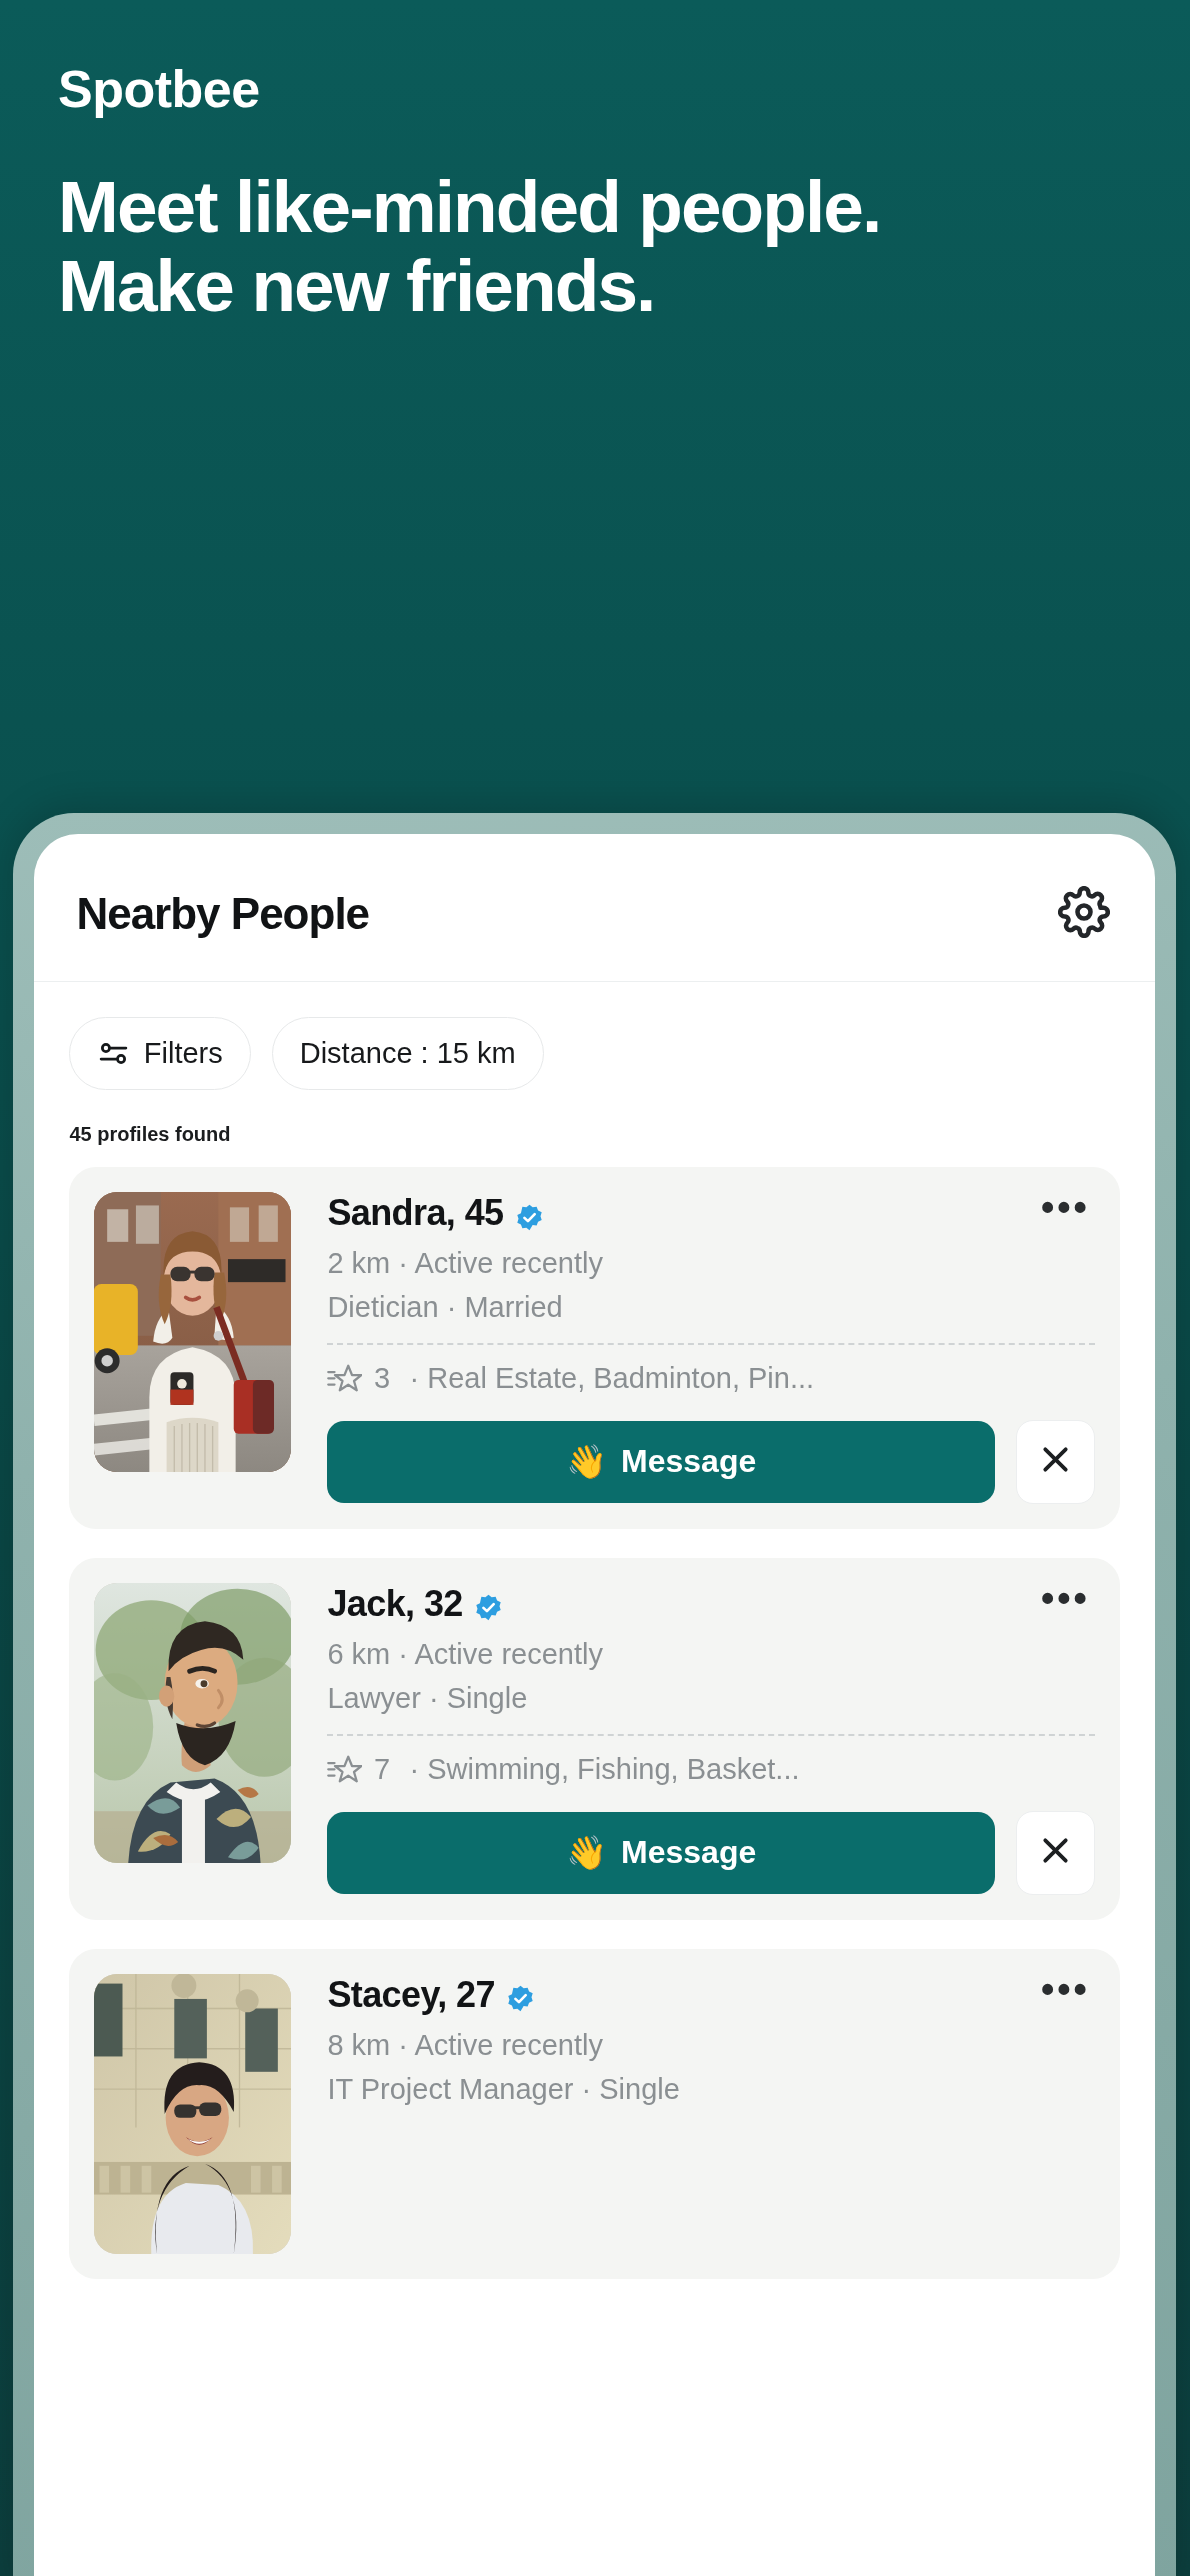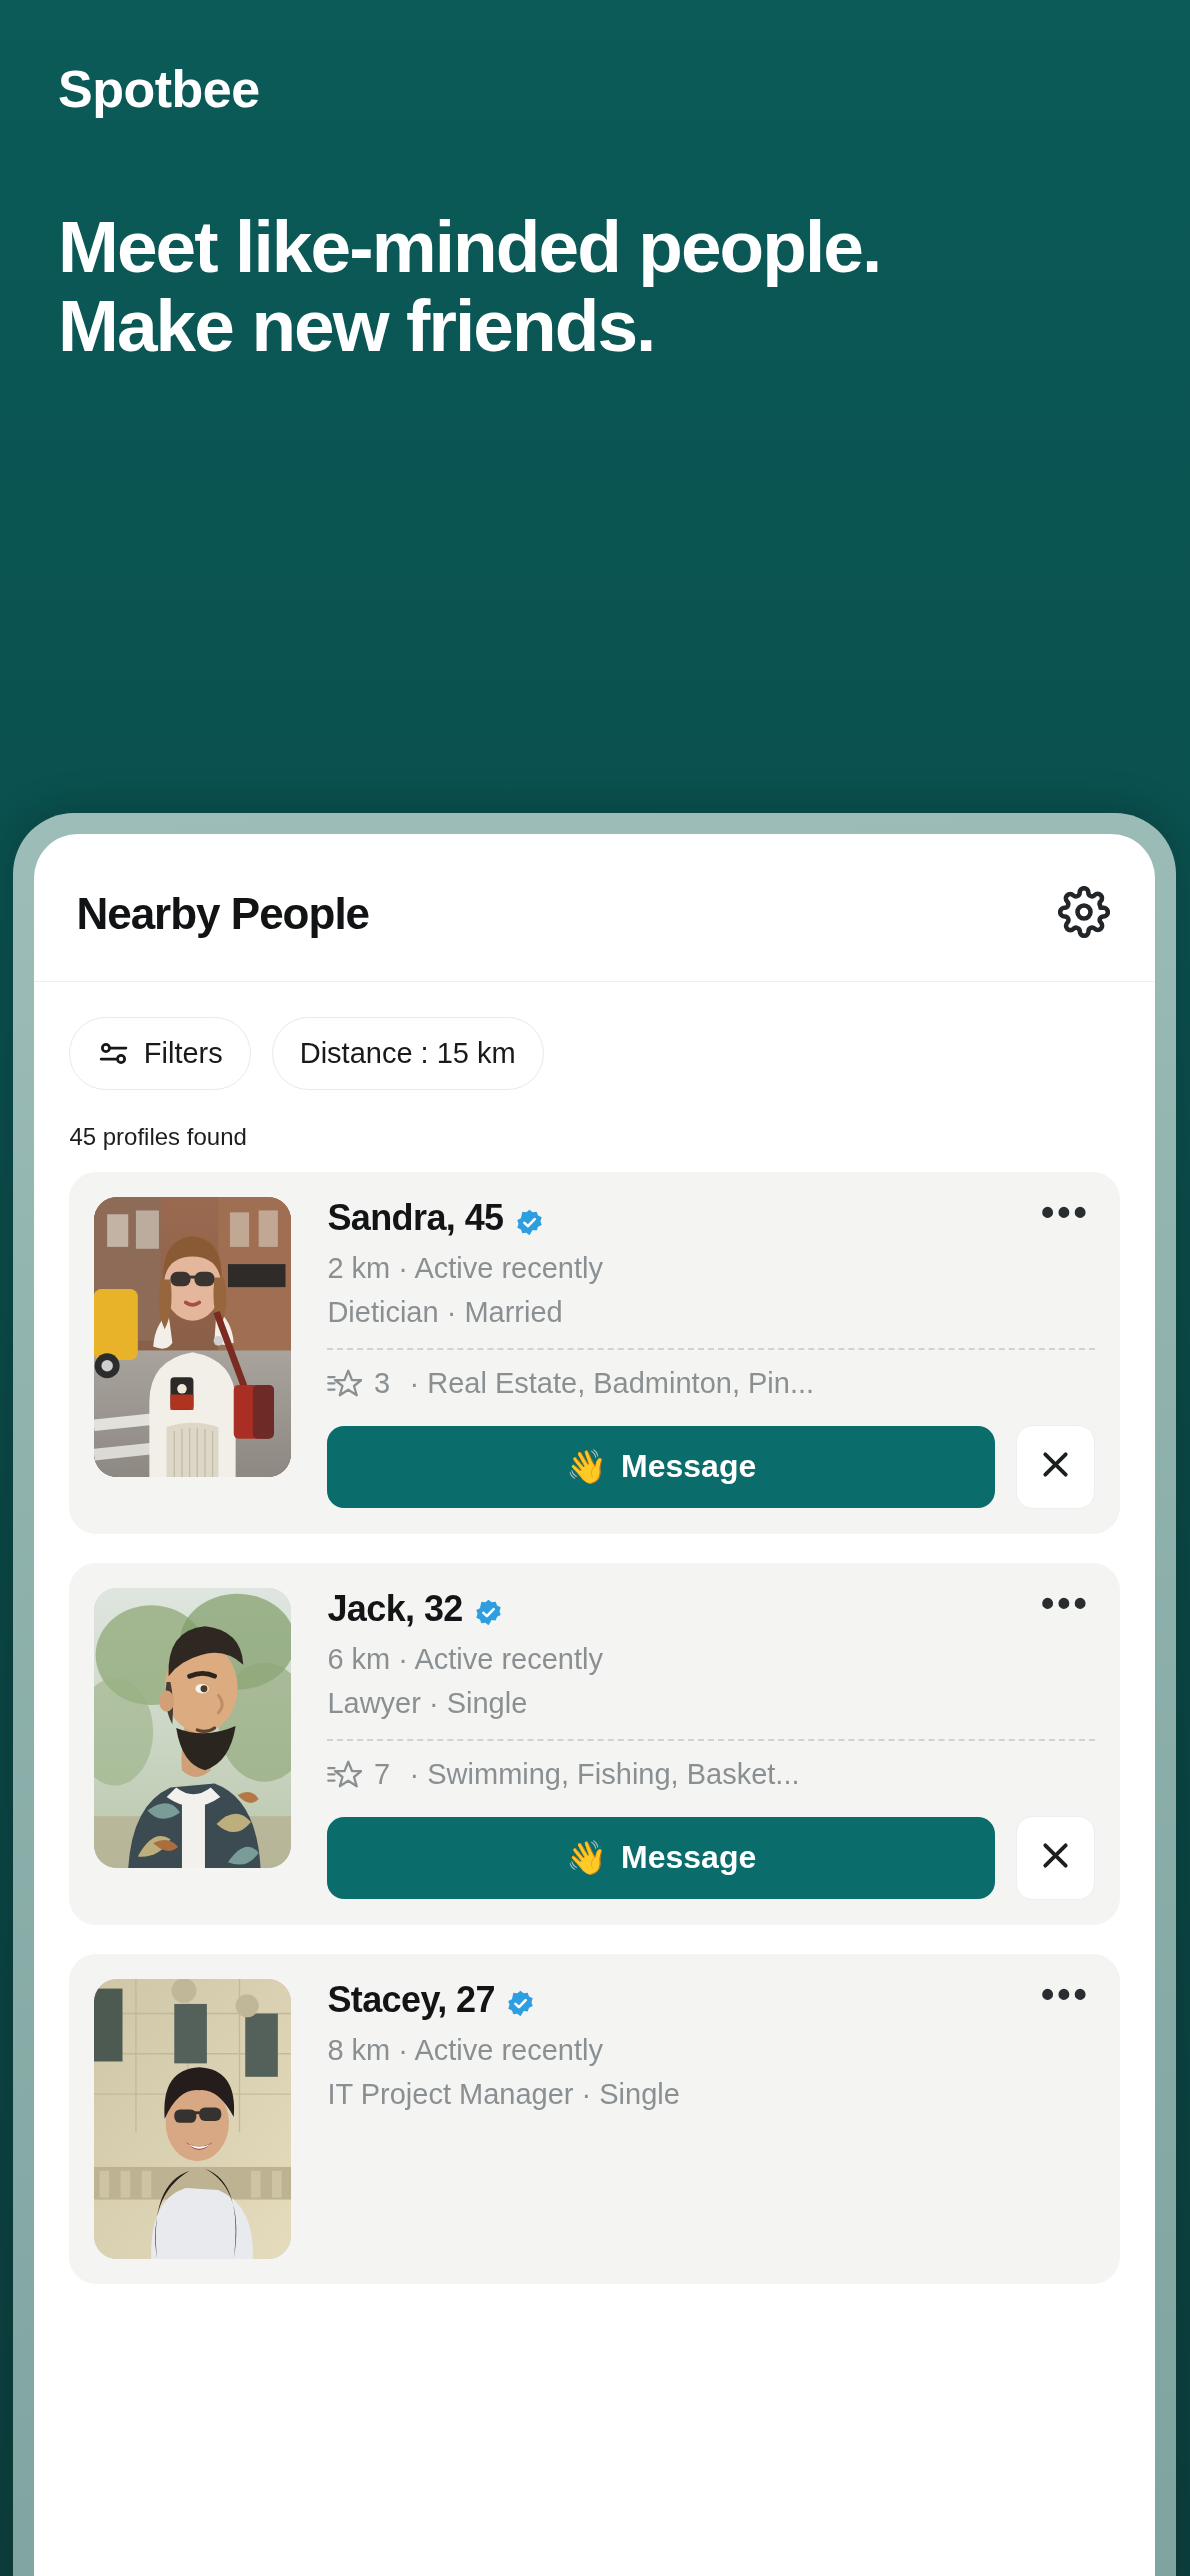--- a/index.html
+++ b/index.html
@@ -22,21 +22,21 @@
     letter-spacing: -0.5px;
     line-height: 1.1;
     padding-top: 23px;
   }
   .headline {
     color: #ffffff;
     font-size: 73px;
     font-weight: 700;
     letter-spacing: -1.9px;
     line-height: 1.08;
-    margin-top: 90px;
+    margin-top: 50px;
     max-width: 958px;
   }
 
   
   .phone-frame {
     position: absolute;
     left: 13.4px;
     top: 813px;
     width: 1163px;
     height: 1783px;
@@ -92,22 +92,22 @@
     font-weight: 500;
     color: #17191b;
     white-space: nowrap;
   }
   .chip .sliders { width: 33px; height: 33px; display:block; }
   .chip .chev { width: 27px; height: 27px; display:block; margin-left: 1.9px;}
 
   
   .count {
     padding: 33px 35px 21px 35px;
-    font-size: 24px;
-    font-weight: 400;
+    font-size: 20px;
+    font-weight: 700;
     color: #1b1d1f;
   }
 
   
   .cards { padding: 0 35px; }
   .pcard {
     background: #f4f5f3;
     border-radius: 27px;
     padding: 25px;
     display: flex;

